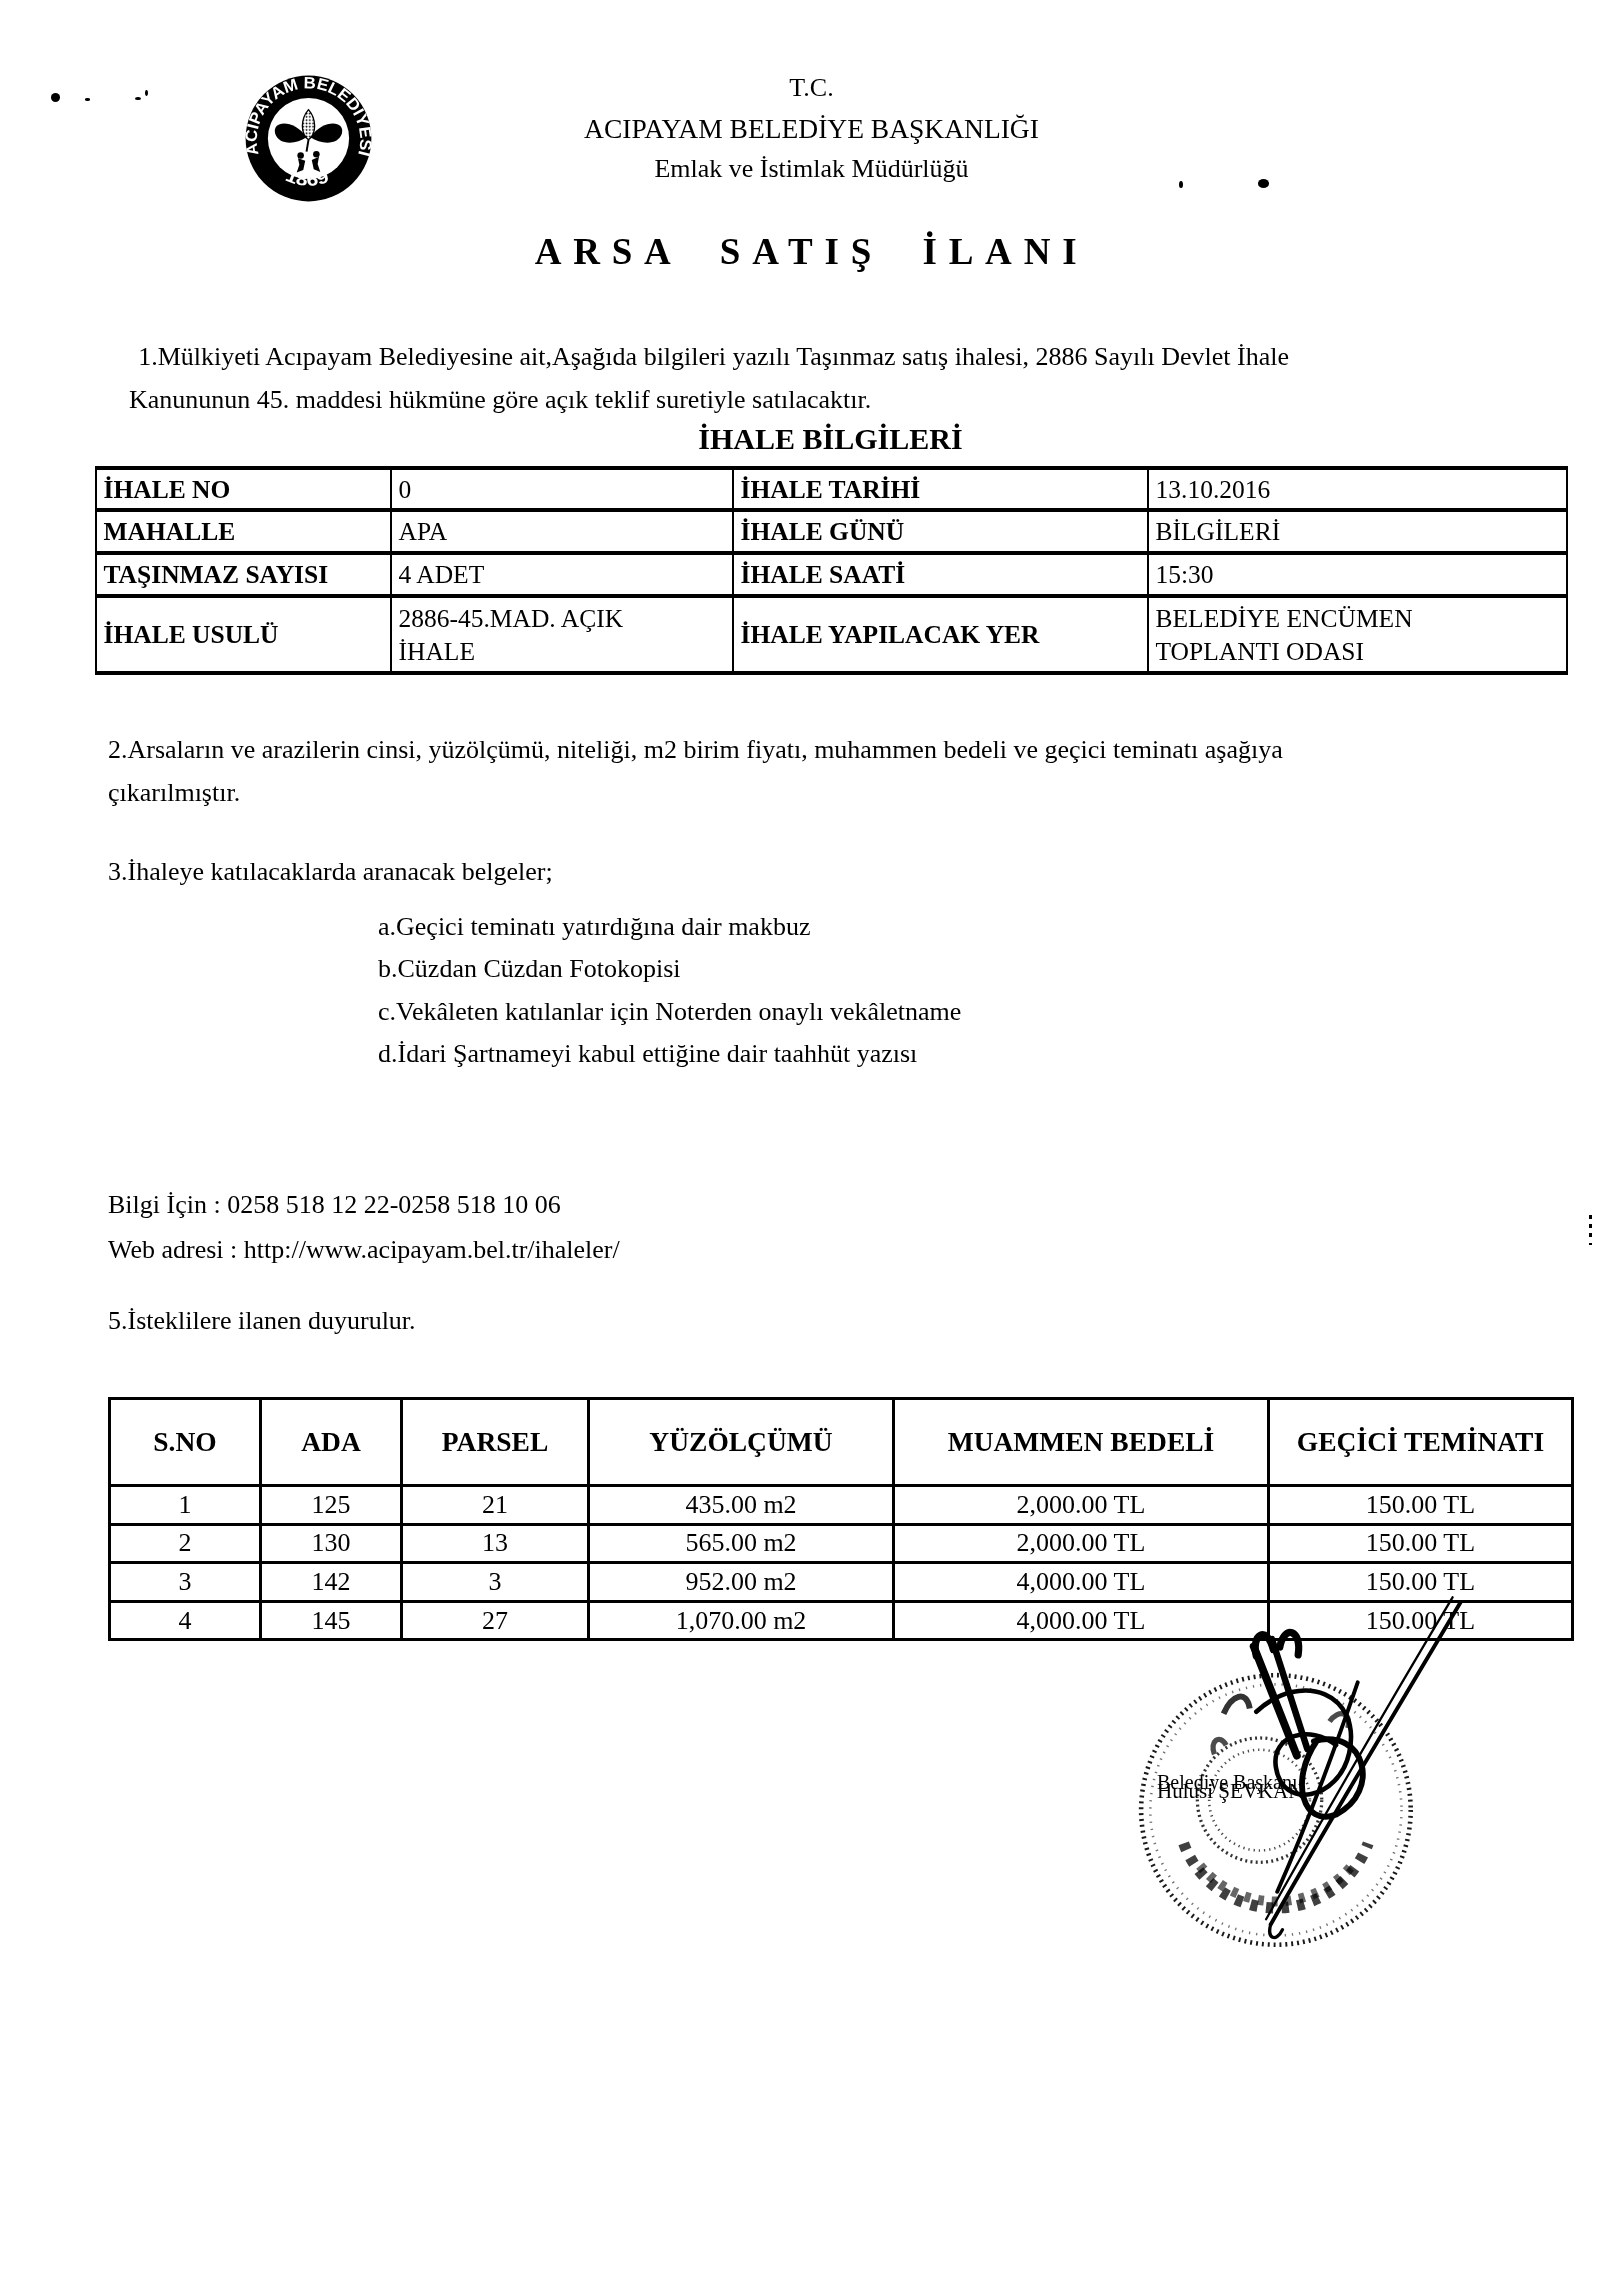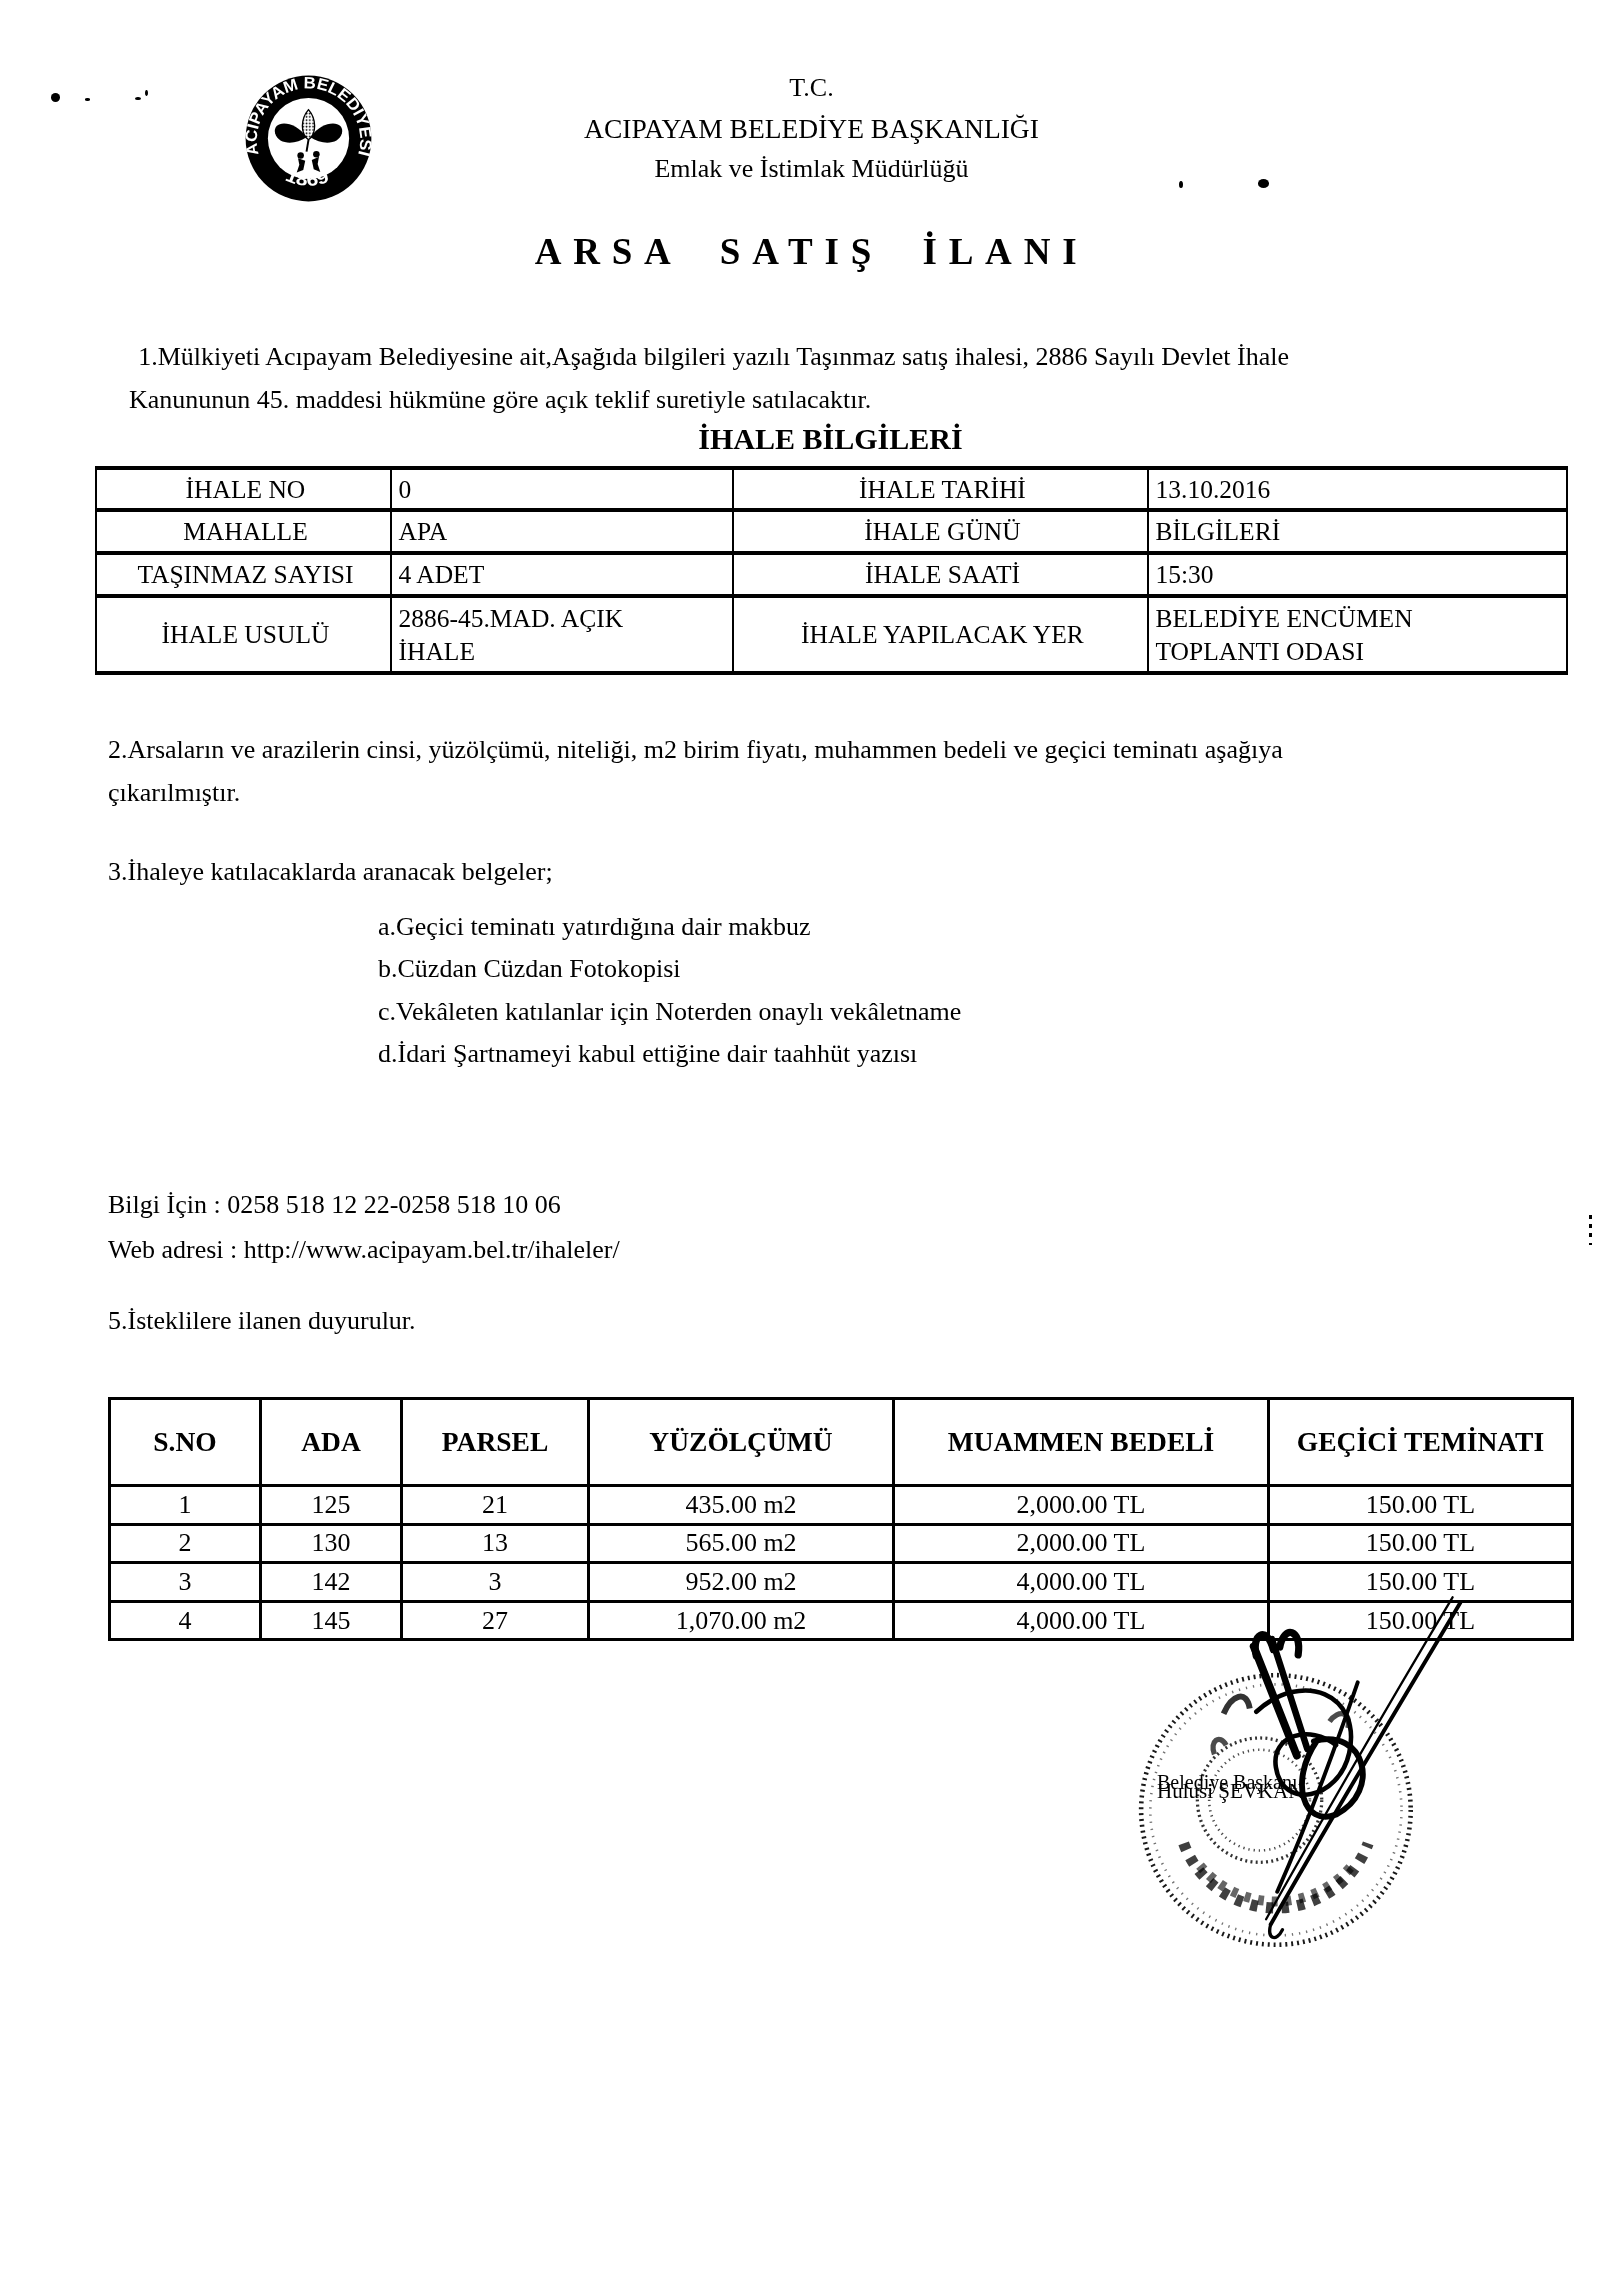--- a/index.html
+++ b/index.html
@@ -18,21 +18,21 @@
   .hdr-dept{top:154px;left:0;font-size:26px;}
   .doc-title{top:230px;left:0;font-size:37px;font-weight:bold;letter-spacing:11.8px;word-spacing:18.3px;}
   .body-text{font-size:26px;line-height:43px;}
   .p1{top:335px;left:108px;width:1440px;margin-left:21px;}
   .p1 .first{text-indent:9.2px;}
   .t1-title{top:422px;left:95px;width:1471px;text-align:center;font-size:30px;font-weight:bold;}
   table{border-collapse:collapse;table-layout:fixed;background:#fff;}
   .t1{position:absolute;top:466px;left:95px;width:1471px;}
   .t1 td{border-left:2.6px solid #000;border-right:2.6px solid #000;border-top:4.6px solid #000;border-bottom:4.6px solid #000;
          vertical-align:middle;padding:1.3px 2.6px 1.3px 6.5px;font-size:25.5px;line-height:33px;overflow:hidden;}
-  .t1 .lbl{font-weight:normal;text-align:center;}
+  .t1 .lbl{font-weight:bold;}
   .p2{top:728px;left:108px;width:1460px;}
   .p3h{top:850px;left:108px;width:1440px;}
   .p3i{left:378px;width:1178px;}
   .p4{top:1094px;left:108px;width:1479px;}
   .p4 b{font-weight:bold;}
   .bilgi{top:1183px;left:108px;width:1440px;}
   .web{top:1228px;left:108px;width:1440px;}
   .p5{top:1299px;left:108px;width:1440px;}
   .t2{position:absolute;top:1397px;left:108px;width:1463px;}
   .t2 th,.t2 td{border:3.9px solid #000;text-align:center;vertical-align:middle;overflow:hidden;}

